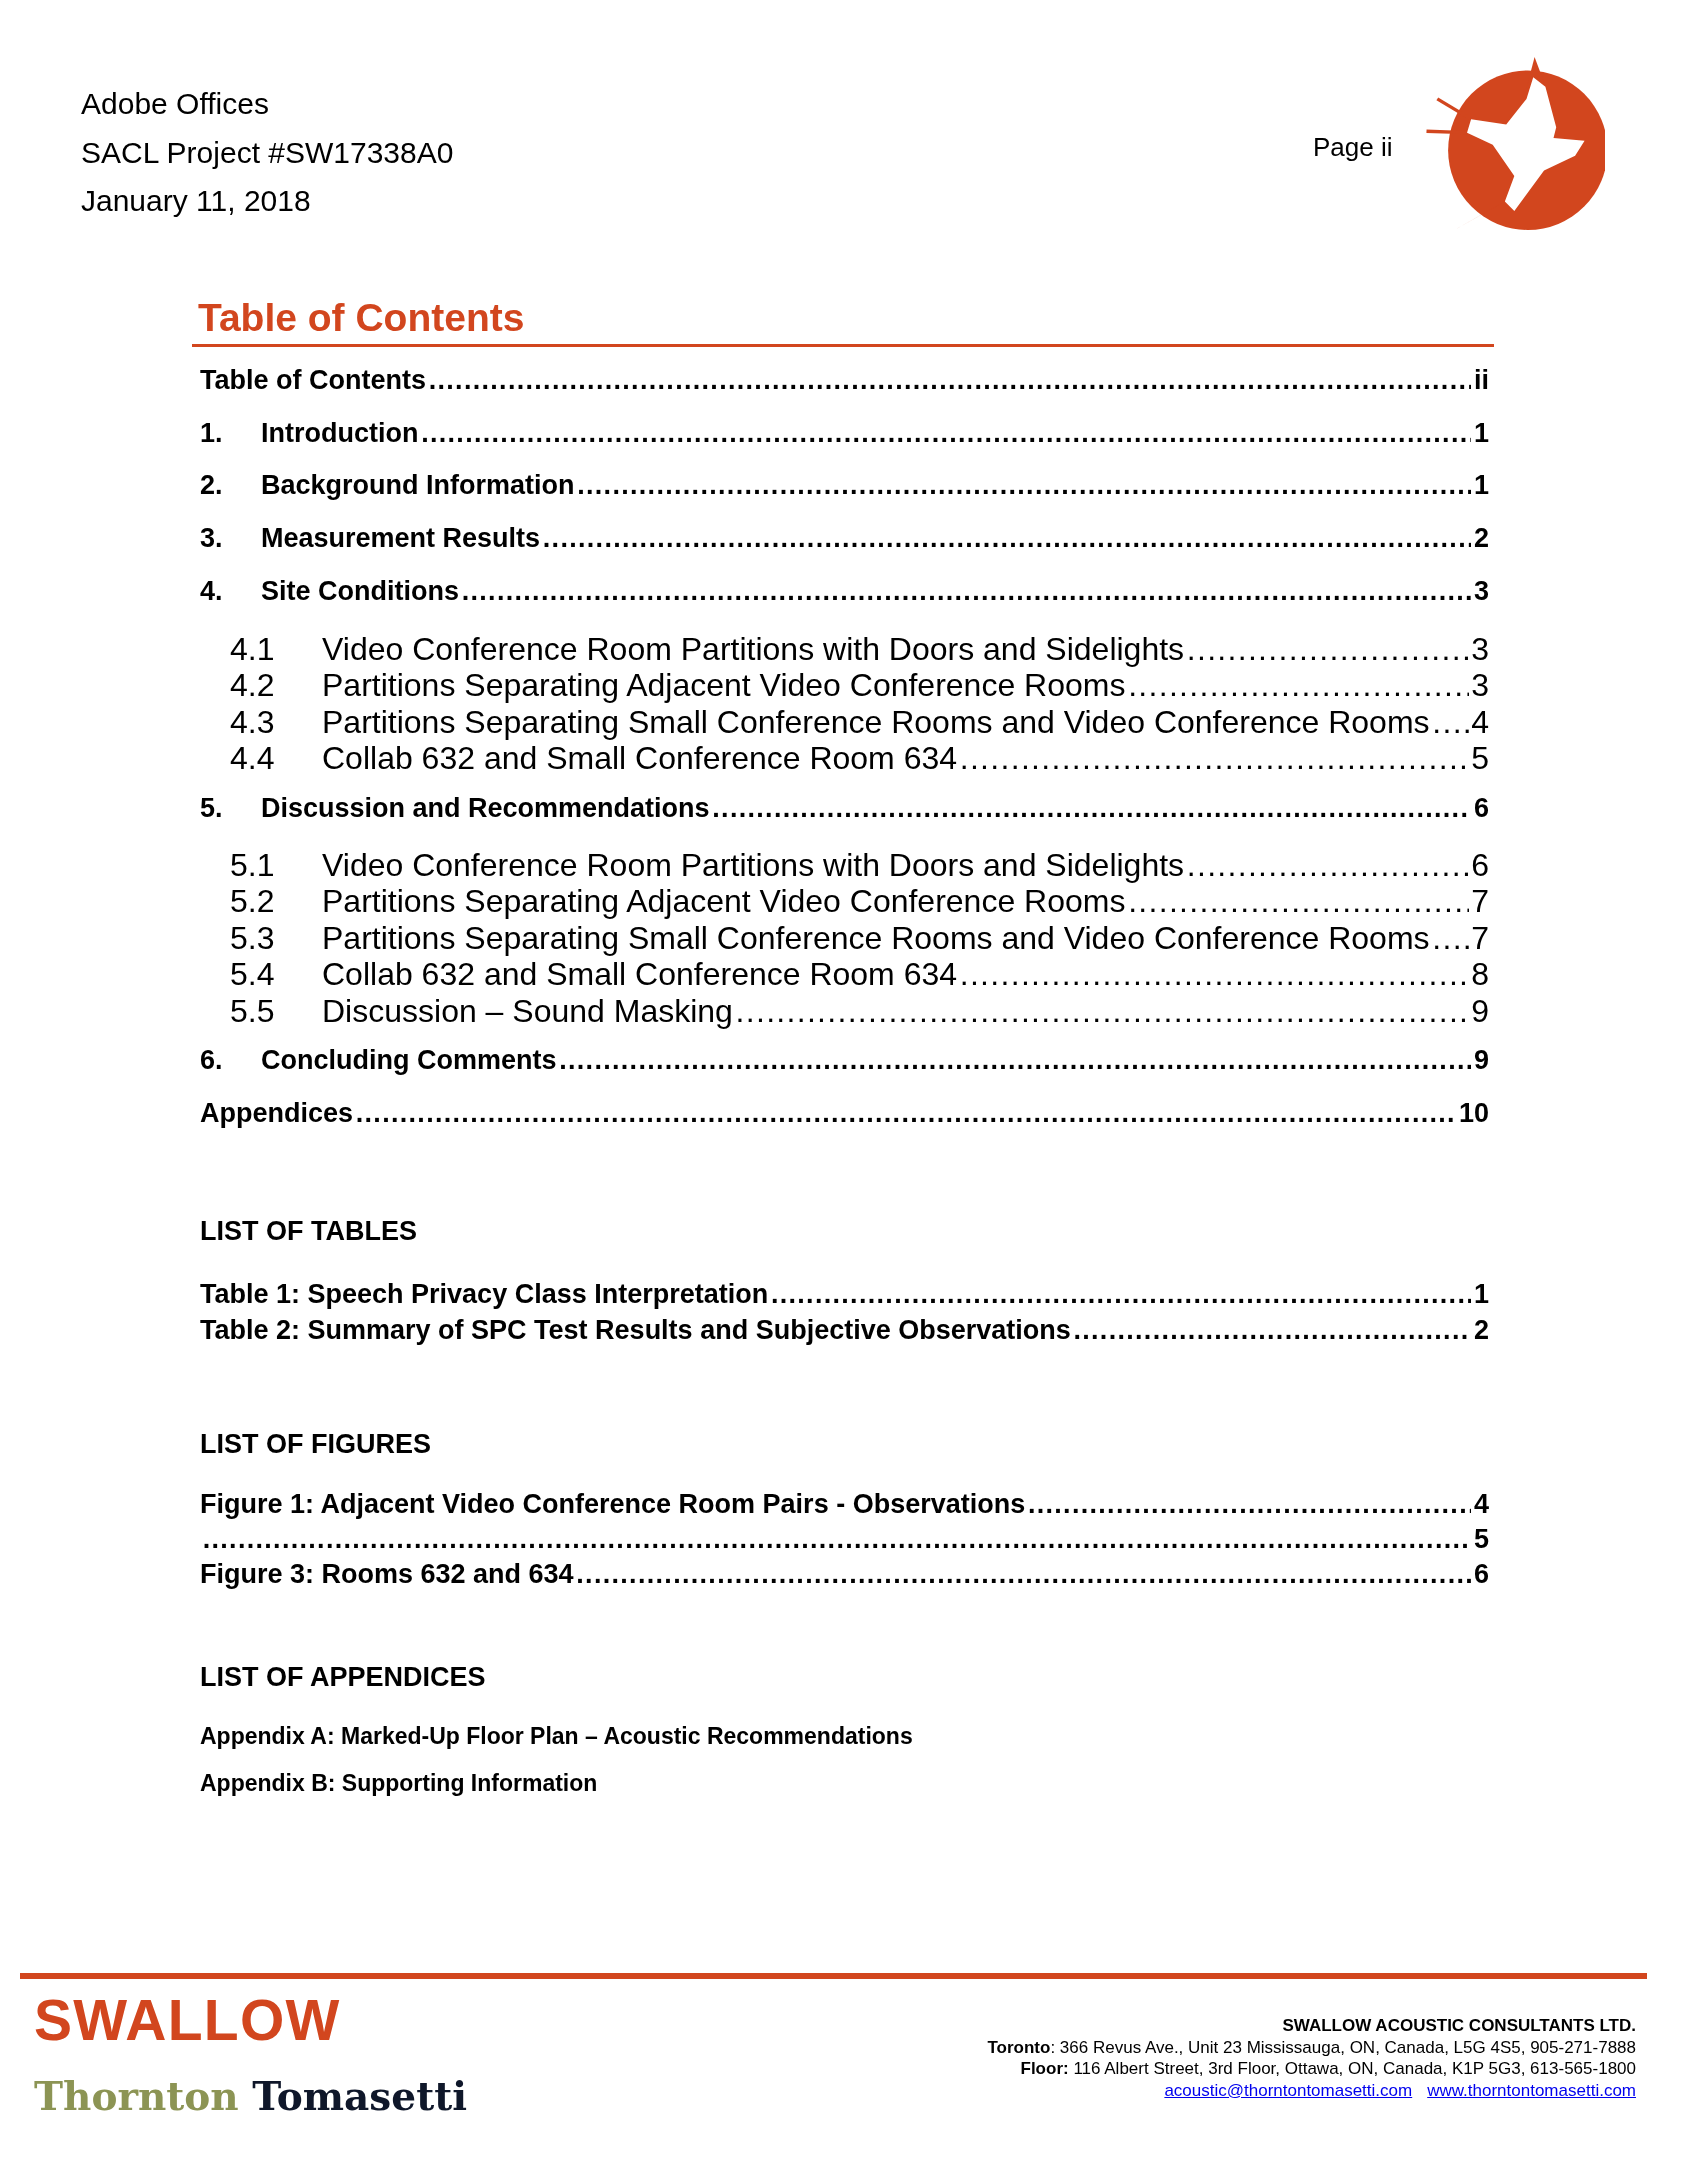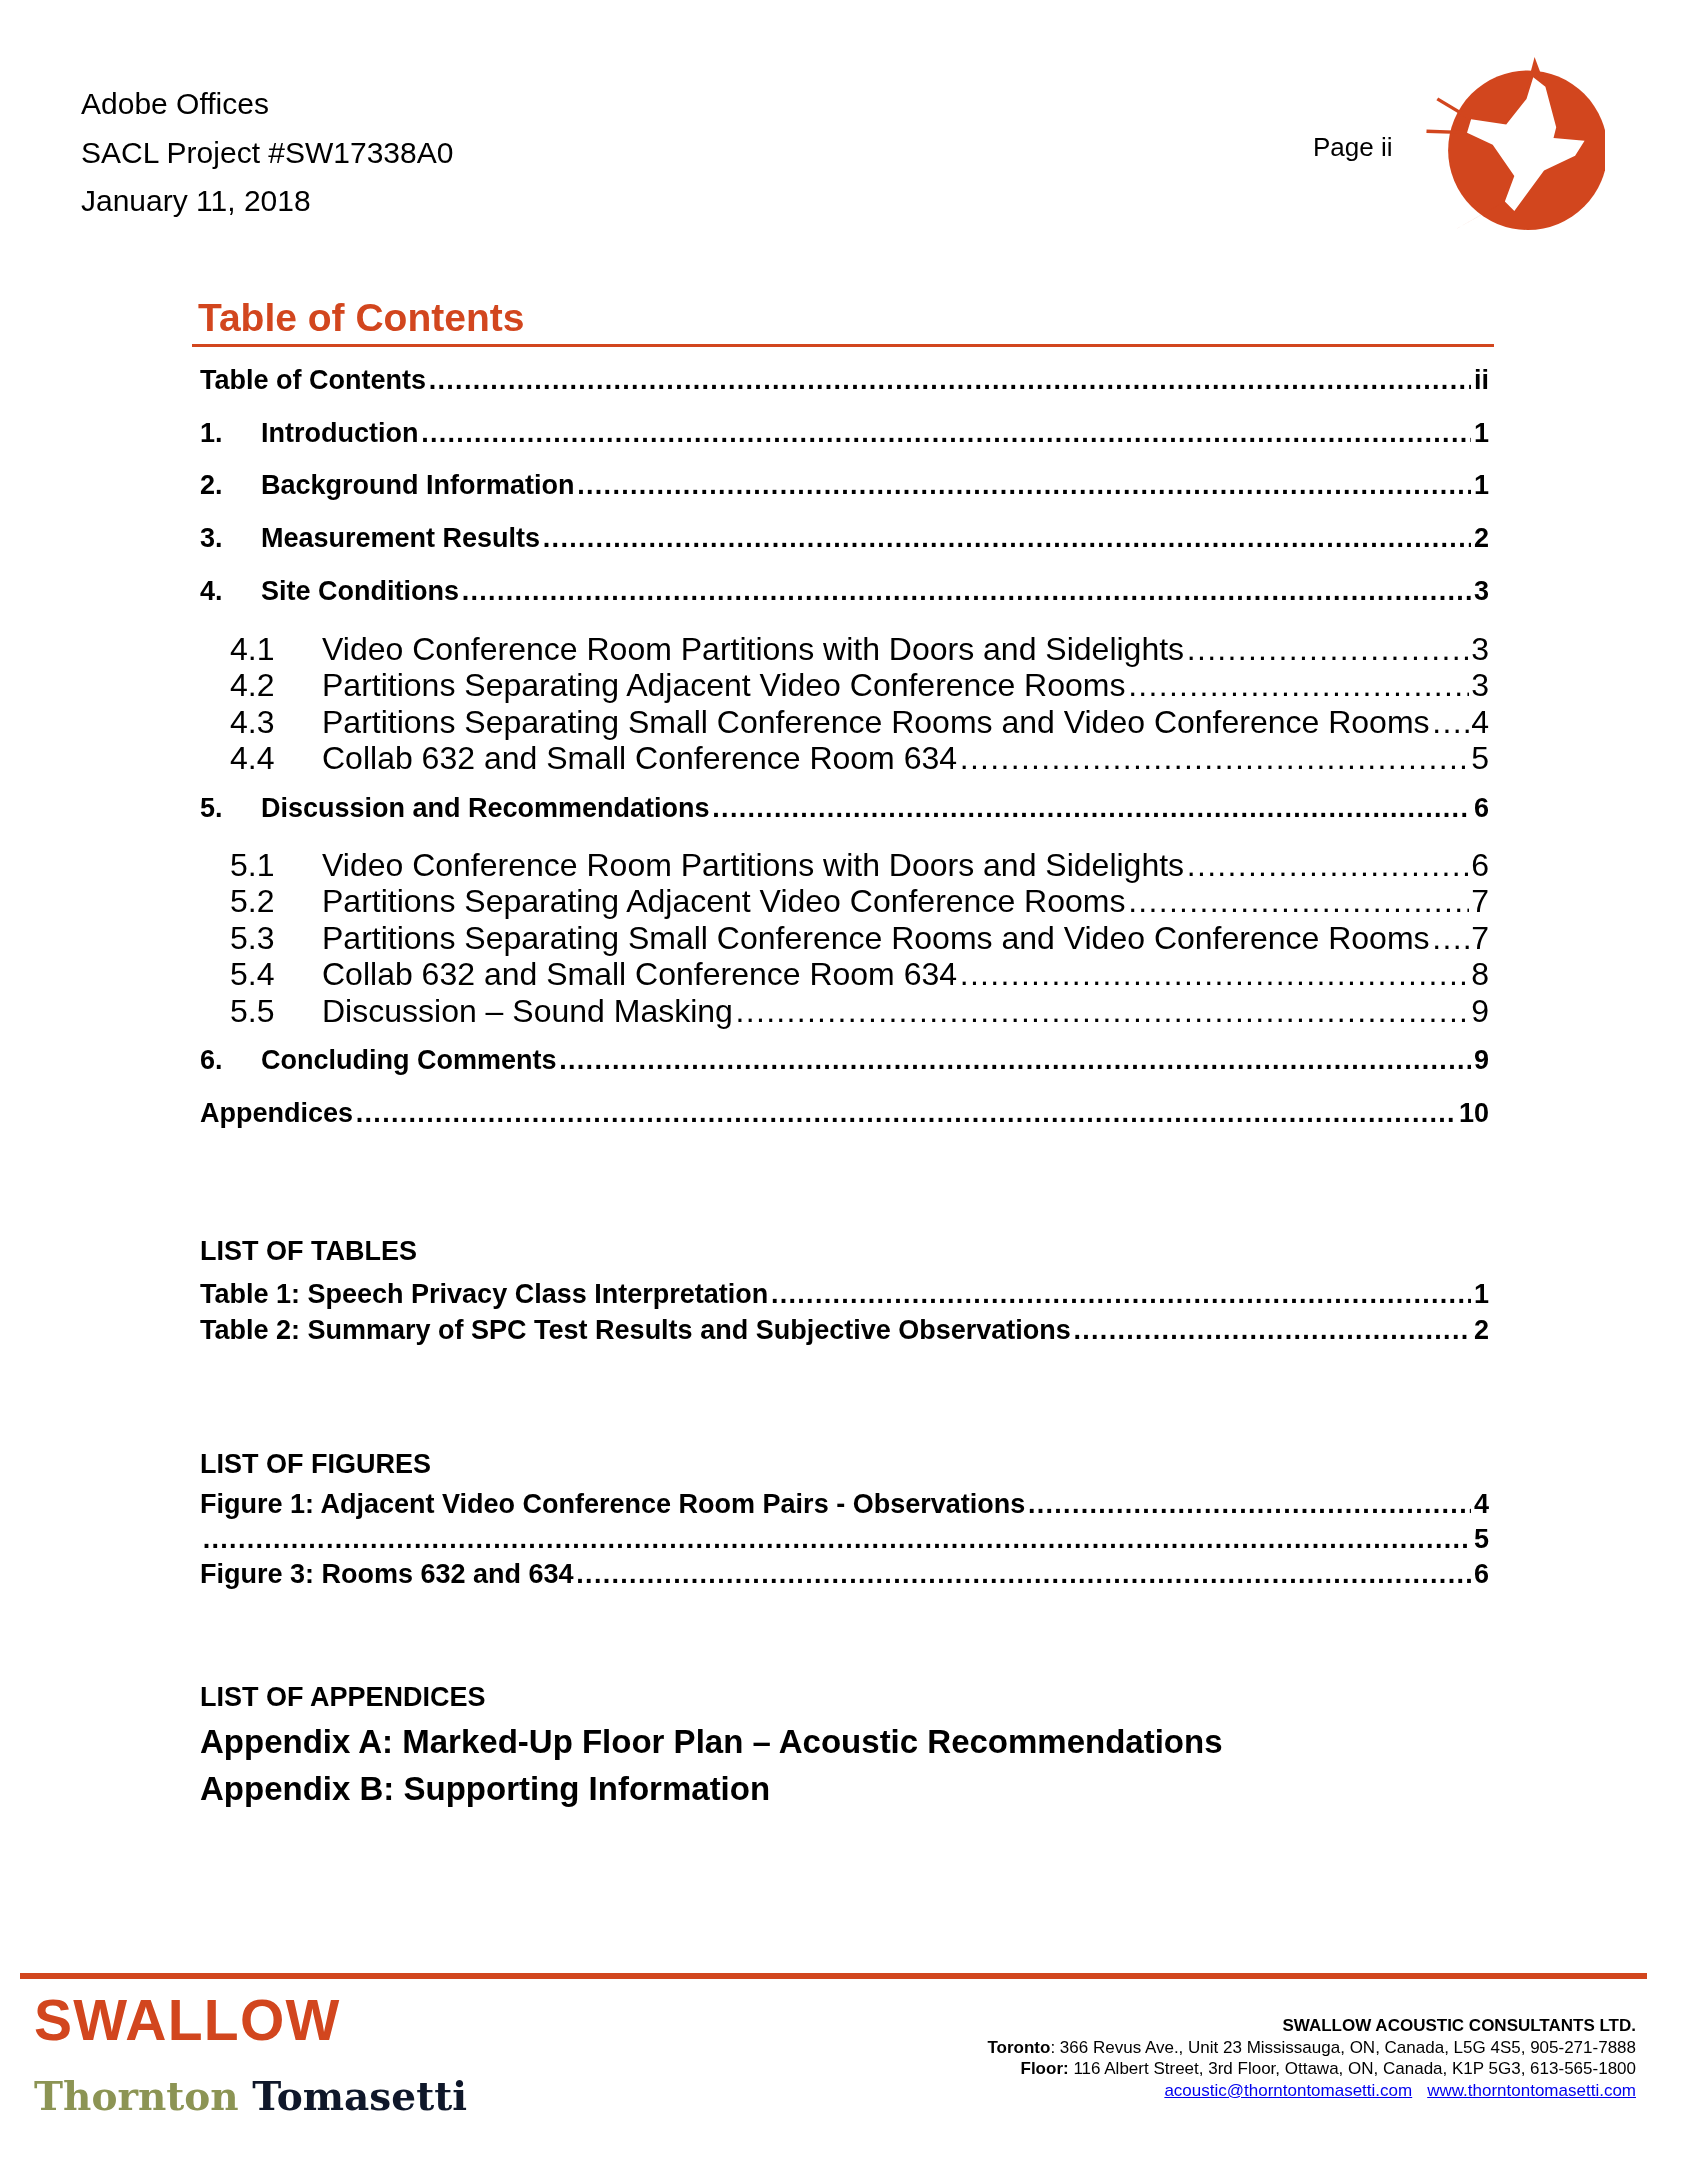--- a/index.html
+++ b/index.html
@@ -22,22 +22,22 @@
   .row.bold { font-weight: bold; font-size: 27px; }
   .row.sub { font-size: 32px; }
   .row .num { display: inline-block; flex: none; }
   .row.bold .num { width: 61px; }
   .row.sub .num { width: 92px; margin-left: 30px; }
   .row .label { flex: none; }
   .row .leader { flex: 1 1 auto; overflow: hidden; margin: 0 2.7px; letter-spacing: 1.3px; }
   .row .leader::after { content: "................................................................................................................................................................................................................................................................"; }
   .row .pg { flex: none; text-align: right; }
 
-  .section-head { position: absolute; left: 200px; font-size: 27px; font-weight: bold; line-height: 1; white-space: nowrap; margin-top: 20px; }
-  .appendix-line { position: absolute; left: 200px; font-size: 33px; font-weight: bold; line-height: 1; white-space: nowrap; }
+  .section-head { position: absolute; left: 200px; font-size: 27px; font-weight: bold; line-height: 1; white-space: nowrap; }
+  .appendix-line { position: absolute; left: 200px; font-size: 23px; font-weight: bold; line-height: 1; white-space: nowrap; }
 
   
   .foot-rule { position: absolute; left: 19.6px; top: 1973px; width: 1627px; height: 6px; background: #D2461E; }
   .brand-swallow { position: absolute; left: 34px; top: 1992px; font-family: "Liberation Sans", sans-serif;
                    font-weight: bold; font-size: 57px; color: #D2461E; letter-spacing: 1.3px; line-height: 1; }
   .brand-tt { position: absolute; left: 34px; top: 2077px; font-family: "DejaVu Serif", serif; font-weight: bold;
               font-size: 39px; line-height: 1; white-space: nowrap; }
   .brand-tt .thornton { color: #8C9454; }
   .brand-tt .tomasetti { color: #0f172a; }
   .foot-info { position: absolute; right: 51px; top: 2015px; text-align: right; font-size: 17px; line-height: 21.6px; white-space: nowrap; }

